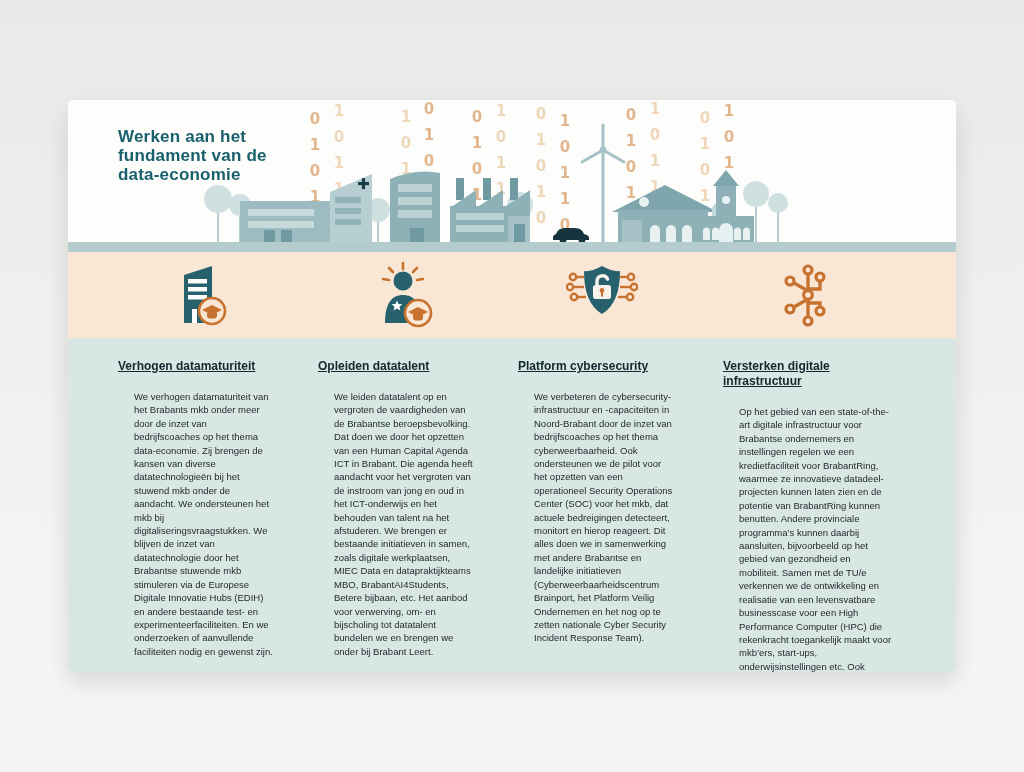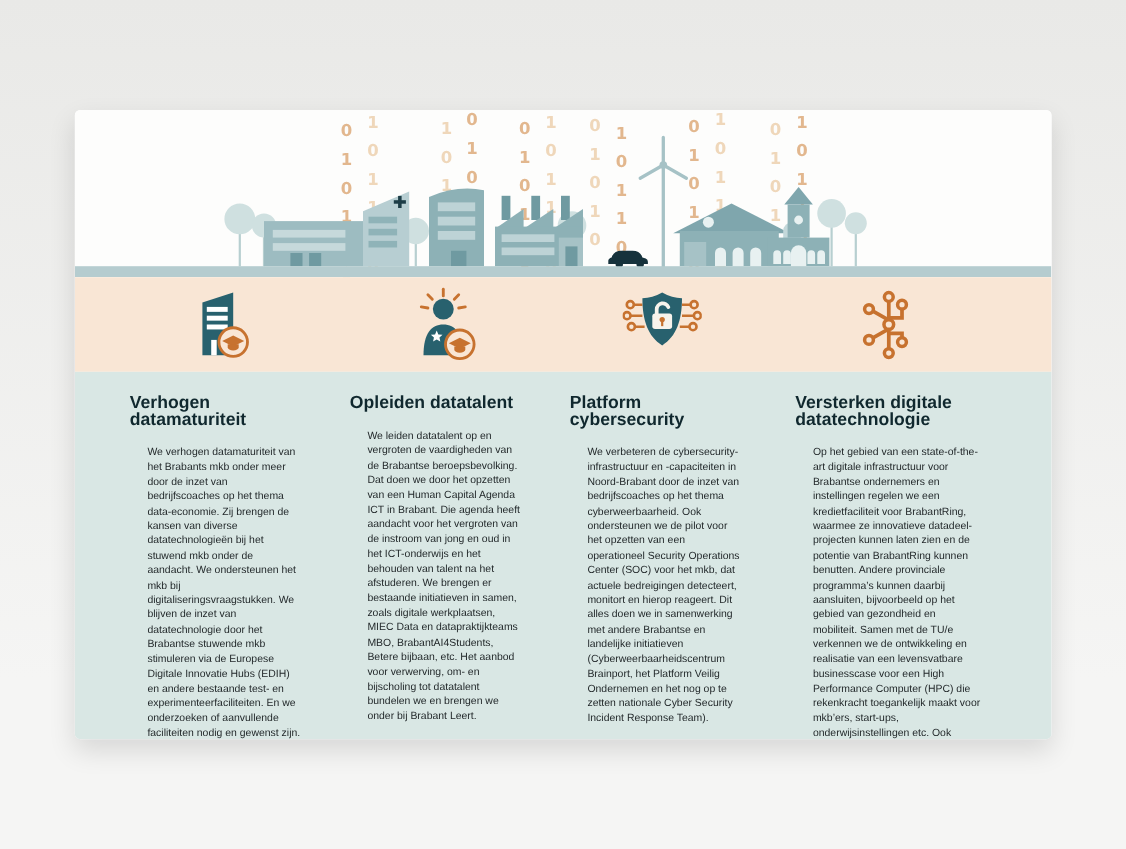--- a/index.html
+++ b/index.html
@@ -30,21 +30,21 @@
   }
   .stream.lt{color:#efd7ba;}
   .cityscape{position:absolute;left:0;top:0;}
   
   .band{position:absolute;left:0;top:152px;width:888px;height:86px;background:#f9e6d5;}
   .band .sect-icon{position:absolute;top:9px;width:72px;height:70px;}
   
   .content{position:absolute;left:0;top:238px;width:888px;height:334px;background:#d9e7e4;}
   .col{position:absolute;top:21px;}
   .col h3{
-    margin:0 0 5px 0;font-size:16px;line-height:15px;color:#10282e;font-weight:bold;
+    margin:0 0 5px 0;font-size:12px;line-height:15px;color:#10282e;font-weight:bold;text-decoration:underline;
   }
   .col p{
     margin:16px;font-size:9.5px;line-height:13.4px;color:#23292b;
   }
   .col1{left:50px;width:172px;}
   .col2{left:250px;width:172px;}
   .col3{left:450px;width:172px;}
   .col4{left:655px;width:186px;}
 </style>
 </head>
@@ -152,20 +152,21 @@
         <path d="M635,140 v-9 a3.5,3.5 0 0 1 7,0 v9 z"></path>
         <path d="M644,140 v-9 a3.5,3.5 0 0 1 7,0 v9 z"></path>
         <path d="M666,140 v-9 a3.5,3.5 0 0 1 7,0 v9 z"></path>
         <path d="M675,140 v-9 a3.5,3.5 0 0 1 7,0 v9 z"></path>
         <path d="M651,142 v-12 a7,7 0 0 1 14,0 v12 z"></path>
       </g>
 
       <rect x="0" y="142" width="888" height="10" fill="#b5cccf"></rect>
     </svg>
 
+    <div class="poster-title">Werken aan het fundament van de data-economie</div>
   </div>
 
   <div class="band">
 
     <svg class="sect-icon" style="left:98px" viewBox="0 0 72 70">
       <polygon points="18,14 46,5 46,62 18,62" fill="#28616e"></polygon>
       <rect x="22" y="18" width="19" height="4.5" fill="#ffffff"></rect>
       <rect x="22" y="26" width="19" height="4.5" fill="#ffffff"></rect>
       <rect x="22" y="34" width="19" height="4.5" fill="#ffffff"></rect>
       <rect x="26" y="48" width="5" height="14" fill="#ffffff"></rect>
@@ -249,18 +250,18 @@
       <h3>Opleiden datatalent</h3>
       <p>We leiden datatalent op en vergroten de vaardigheden van de Brabantse beroepsbevolking. Dat doen we door het opzetten van een Human Capital Agenda ICT in Brabant. Die agenda heeft aandacht voor het vergroten van de instroom van jong en oud in het ICT-onderwijs en het behouden van talent na het afstuderen. We brengen er bestaande initiatieven in samen, zoals digitale werkplaatsen, MIEC Data en datapraktijkteams MBO, BrabantAI4Students, Betere bijbaan, etc. Het aanbod voor verwerving, om- en bijscholing tot datatalent bundelen we en brengen we onder bij Brabant Leert.</p>
     </div>
 
     <div class="col col3">
       <h3>Platform cybersecurity</h3>
       <p>We verbeteren de cybersecurity-infrastructuur en -capaciteiten in Noord-Brabant door de inzet van bedrijfscoaches op het thema cyberweerbaarheid. Ook ondersteunen we de pilot voor het opzetten van een operationeel Security Operations Center (SOC) voor het mkb, dat actuele bedreigingen detecteert, monitort en hierop reageert. Dit alles doen we in samenwerking met andere Brabantse en landelijke initiatieven (Cyberweerbaarheidscentrum Brainport, het Platform Veilig Ondernemen en het nog op te zetten nationale Cyber Security Incident Response Team).</p>
     </div>
 
     <div class="col col4">
-      <h3>Versterken digitale datatechnologie</h3>
+      <h3>Versterken digitale infrastructuur</h3>
       <p>Op het gebied van een state-of-the-art digitale infrastructuur voor Brabantse ondernemers en instellingen regelen we een kredietfaciliteit voor BrabantRing, waarmee ze innovatieve datadeel-projecten kunnen laten zien en de potentie van BrabantRing kunnen benutten. Andere provinciale programma’s kunnen daarbij aansluiten, bijvoorbeeld op het gebied van gezondheid en mobiliteit. Samen met de TU/e verkennen we de ontwikkeling en realisatie van een levensvatbare businesscase voor een High Performance Computer (HPC) die rekenkracht toegankelijk maakt voor mkb’ers, start-ups, onderwijsinstellingen etc. Ook blijven we aangehaakt op de uitrol van vaste en mobiele digitale infrastructuur, en op landelijke en Europese ontwikkelingen rondom dit thema via onder meer het landelijke Kennisplatform Snel Internet.</p>
     </div>
 
   </div>
 </div>
 
 </body></html>

